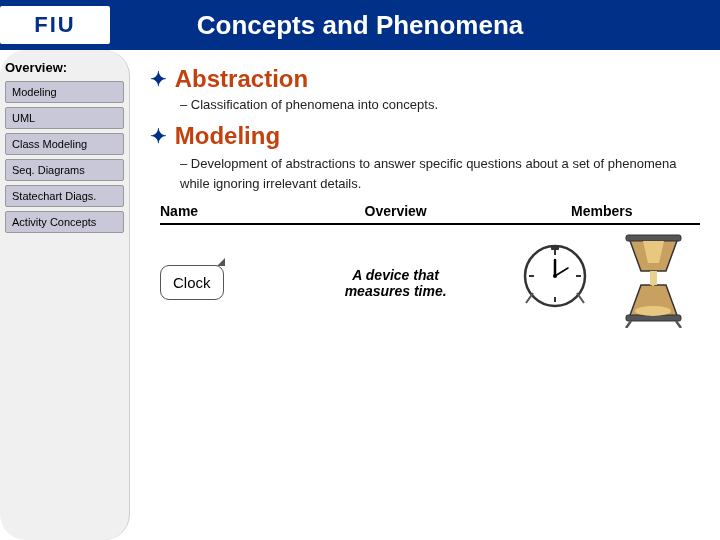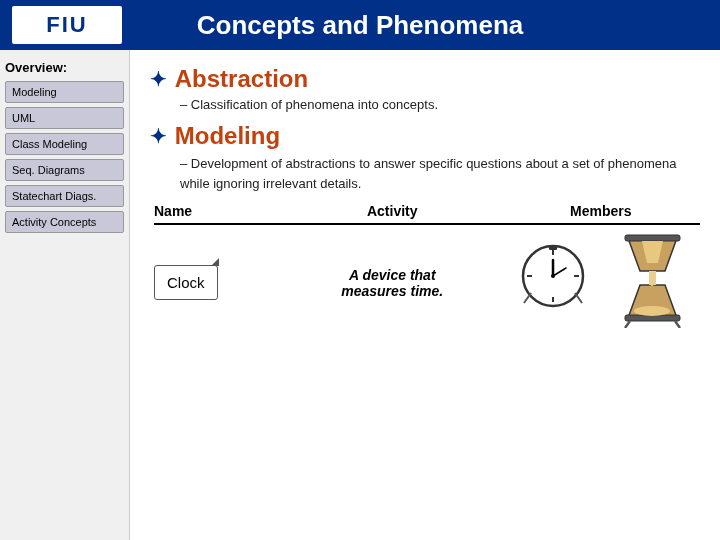--- a/index.html
+++ b/index.html
@@ -15,21 +15,21 @@
     #header {
       background: #003087;
       display: flex;
       align-items: center;
       justify-content: center;
       height: 50px;
       position: relative;
     }
     #logo-area {
       position: absolute;
-      left: 12px;
+      left: 0;
       display: flex;
       align-items: flex-start;
       border-radius: 7px;
     }
     #logo-box {
       background: #fff;
       width: 110px;
       height: 38px;
       display: flex;
       align-items: center;
@@ -54,20 +54,21 @@
       height: 490px;
     }
 
     
     #sidebar {
       width: 130px;
       background: #f0f0f0;
       border-right: 1px solid #ccc;
       padding: 10px 5px;
       flex-shrink: 0;
+      border-radius: 26px;
     }
     #sidebar-overview-label {
       font-weight: bold;
       font-size: 13px;
       color: #000;
       margin-bottom: 6px;
     }
     .sidebar-item {
       background: #c8c8d8;
       border: 1px solid #999;
@@ -116,21 +117,21 @@
     .bullet-body-multi {
       margin-left: 30px;
       font-size: 13px;
       color: #222;
       line-height: 1.5;
     }
 
     
     #table-area {
       margin-top: 10px;
-      margin-left: 4px;
+      margin-left: 10px;
     }
     .table-header-row {
       display: flex;
       align-items: flex-end;
       margin-bottom: 8px;
       border-bottom: 2px solid #000;
       padding-bottom: 4px;
     }
     .col-name { width: 130px; font-weight: bold; font-size: 14px; }
     .col-purpose { width: 220px; font-weight: bold; font-size: 14px; text-align: center; }
@@ -141,21 +142,21 @@
       align-items: center;
       margin-top: 5px;
     }
 
     
     .name-cell {
       width: 130px;
     }
     .clock-box {
       border: 1px solid #555;
-      border-radius: 3px;
+      border-radius: 9px;
       padding: 8px 12px;
       font-size: 15px;
       display: inline-block;
       background: #fff;
       position: relative;
     }
     .clock-box::after {
       content: '';
       position: absolute;
       top: -8px;
@@ -230,21 +231,21 @@
       <div class="bullet-header">
         <span class="bullet-star">✦</span>
         <span class="bullet-title">Modeling</span>
       </div>
       <div class="bullet-body-multi">– Development of abstractions to answer specific questions about a set of phenomena while ignoring irrelevant details.</div>
     </div>
 
     <div id="table-area">
       <div class="table-header-row">
         <div class="col-name">Name</div>
-        <div class="col-purpose">Activity</div>
+        <div class="col-purpose">Overview</div>
         <div class="col-members">Members</div>
       </div>
       <div class="table-data-row">
 
         <div class="name-cell">
           <div class="clock-box">Clock</div>
         </div>
 
         <div class="purpose-cell">
           A device that<br>measures time.

